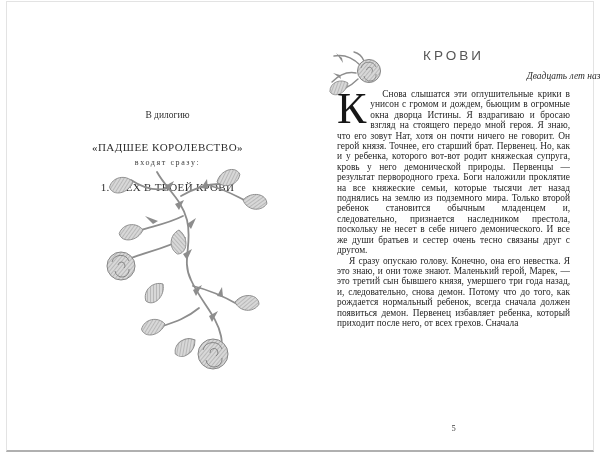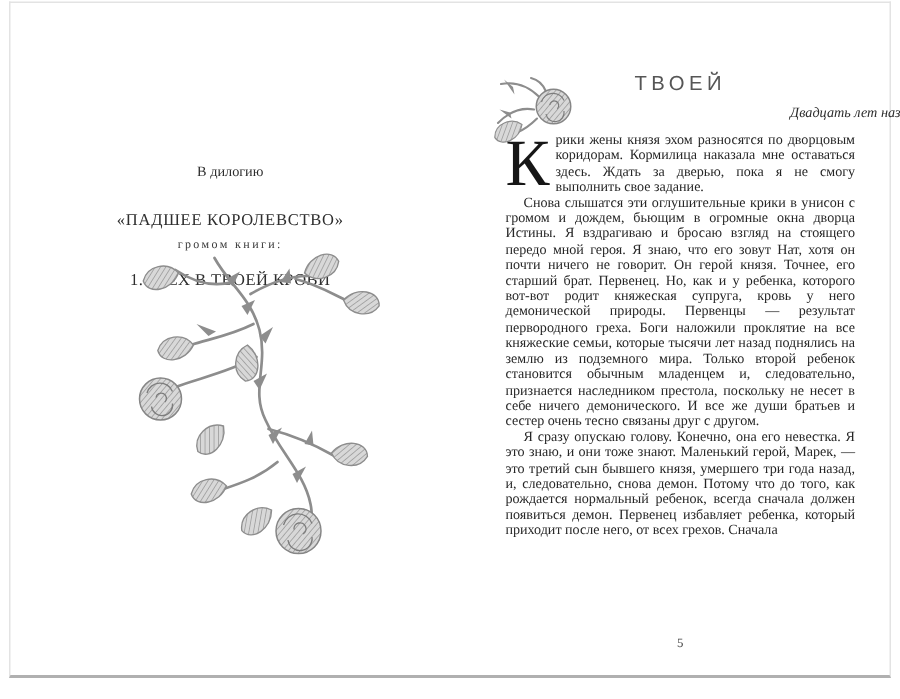--- a/index.html
+++ b/index.html
@@ -1,21 +1,21 @@
 <!DOCTYPE html>
 <html><head>
 <meta charset="utf-8">
 <style>
   html,body{margin:0;padding:0;background:#fff;}
   .canvas{position:relative;width:600px;height:466px;background:#ffffff;overflow:hidden;
           font-family:"Liberation Serif", serif;}
   .spread{position:absolute;left:6px;top:1px;width:586px;height:448px;background:#fff;
           border:1px solid #e3e3e3;border-bottom:2px solid #b0b0b0;}
   .page{position:absolute;top:0;height:100%;width:293px;}
-  .page-left{left:0;}
+  .page-left{left:14px;}
   .page-right{right:0;}
 
   
   .series-block{position:absolute;top:108px;left:0;width:100%;text-align:center;color:#2e2e2e;}
   .series-line1{font-size:9.5px;}
   .series-title{font-size:11px;letter-spacing:.5px;margin-top:21px;}
   .series-line3{font-size:8px;letter-spacing:1.6px;margin-top:5px;color:#3a3a3a;}
   .book-item{font-size:11px;letter-spacing:.3px;margin-top:14px;}
   .rose-large{position:absolute;top:166px;left:70px;width:180px;height:202px;}
 
@@ -37,21 +37,21 @@
 </head>
 <body>
 
 <div class="canvas">
   <div class="spread">
 
     <div class="page page-left">
       <div class="series-block">
         <div class="series-line1">В дилогию</div>
         <div class="series-title">«ПАДШЕЕ КОРОЛЕВСТВО»</div>
-        <div class="series-line3">громом книги:</div>
+        <div class="series-line3">входят сразу:</div>
         <div class="book-item">1. ГРЕХ В ТВОЕЙ КРОВИ</div>
       </div>
 
       <svg class="rose-large" viewBox="0 0 180 202" aria-hidden="true">
         <defs>
           <pattern id="h1" patternUnits="userSpaceOnUse" width="3" height="3" patternTransform="rotate(40)">
             <rect width="3" height="3" fill="#d8d8d8"></rect>
             <line x1="0" y1="0" x2="0" y2="3" stroke="#9e9e9e" stroke-width="1.1"></line>
           </pattern>
         </defs>
@@ -92,21 +92,21 @@
           <path d="M-9,-4 A9,9 0 0 1 8,-5 M-6,5 A7,7 0 0 0 8,3 M-3,-1 A3.5,3.5 0 1 1 3,2" stroke="#7c7c7c" stroke-width="0.9" fill="none"></path>
         </g>
         <g transform="translate(122,186)">
           <circle r="15" fill="url(#h1)" stroke="#868686" stroke-width="1"></circle>
           <path d="M-10,-4 A10,10 0 0 1 9,-5 M-7,6 A8,8 0 0 0 9,4 M-3,-1 A4,4 0 1 1 3,2" stroke="#7c7c7c" stroke-width="0.9" fill="none"></path>
         </g>
       </svg>
     </div>
 
     <div class="page page-right">
-      <div class="chapter-heading">ТВОЕЙ</div>
+      <div class="chapter-heading">КРОВИ</div>
       <div class="dateline">Двадцать лет назад</div>
 
       <svg class="rose-small" viewBox="0 0 64 47" aria-hidden="true">
         <g stroke="#8d8d8d" stroke-width="1.4" fill="none" stroke-linecap="round">
           <path d="M32,14 C24,6 16,3 6,5"></path>
           <path d="M30,28 C22,36 12,41 4,39"></path>
           <path d="M28,22 C18,20 10,25 4,31"></path>
           <path d="M36,10 C34,5 30,2 26,1"></path>
         </g>
         <g fill="#8d8d8d">
@@ -115,21 +115,21 @@
           <polygon points="12,24 5,22 13,28"></polygon>
         </g>
         <path d="M0,0 C5,-9 18,-10 20,-2 C17,7 5,7 0,0 Z" transform="translate(20,32) rotate(160)" fill="url(#h1)" stroke="#8d8d8d" stroke-width="0.8"></path>
         <g transform="translate(41,20)">
           <circle r="11.5" fill="url(#h1)" stroke="#868686" stroke-width="1"></circle>
           <path d="M-8,-3 A8,8 0 0 1 7,-4 M-5,5 A6,6 0 0 0 7,3 M-2.5,-1 A3,3 0 1 1 2.5,1.5" stroke="#7c7c7c" stroke-width="0.8" fill="none"></path>
         </g>
       </svg>
 
       <div class="body-text">
-        <p class="first"><span class="dropcap">К</span><span>рики жены князя эхом разносятся по дворцовым коридорам. Кормилица наказала мне оставаться здесь. Ждать за дверью, пока я не смогу выполнить свое задание.</span></p>
+        <p class="first"><span class="dropcap">К</span></p>
         <p>Снова слышатся эти оглушительные крики в унисон с громом и дождем, бьющим в огромные окна дворца Истины. Я вздрагиваю и бросаю взгляд на стоящего передо мной героя. Я знаю, что его зовут Нат, хотя он почти ничего не говорит. Он герой князя. Точнее, его старший брат. Первенец. Но, как и у ребенка, которого вот-вот родит княжеская супруга, кровь у него демонической природы. Первенцы — результат первородного греха. Боги наложили проклятие на все княжеские семьи, которые тысячи лет назад поднялись на землю из подземного мира. Только второй ребенок становится обычным младенцем и, следовательно, признается наследником престола, поскольку не несет в себе ничего демонического. И все же души братьев и сестер очень тесно связаны друг с другом.</p>
         <p>Я сразу опускаю голову. Конечно, она его невестка. Я это знаю, и они тоже знают. Маленький герой, Марек, — это третий сын бывшего князя, умершего три года назад, и, следовательно, снова демон. Потому что до того, как рождается нормальный ребенок, всегда сначала должен появиться демон. Первенец избавляет ребенка, который приходит после него, от всех грехов. Сначала</p>
       </div>
 
       <div class="page-number">5</div>
     </div>
 
   </div>
 </div>
 

